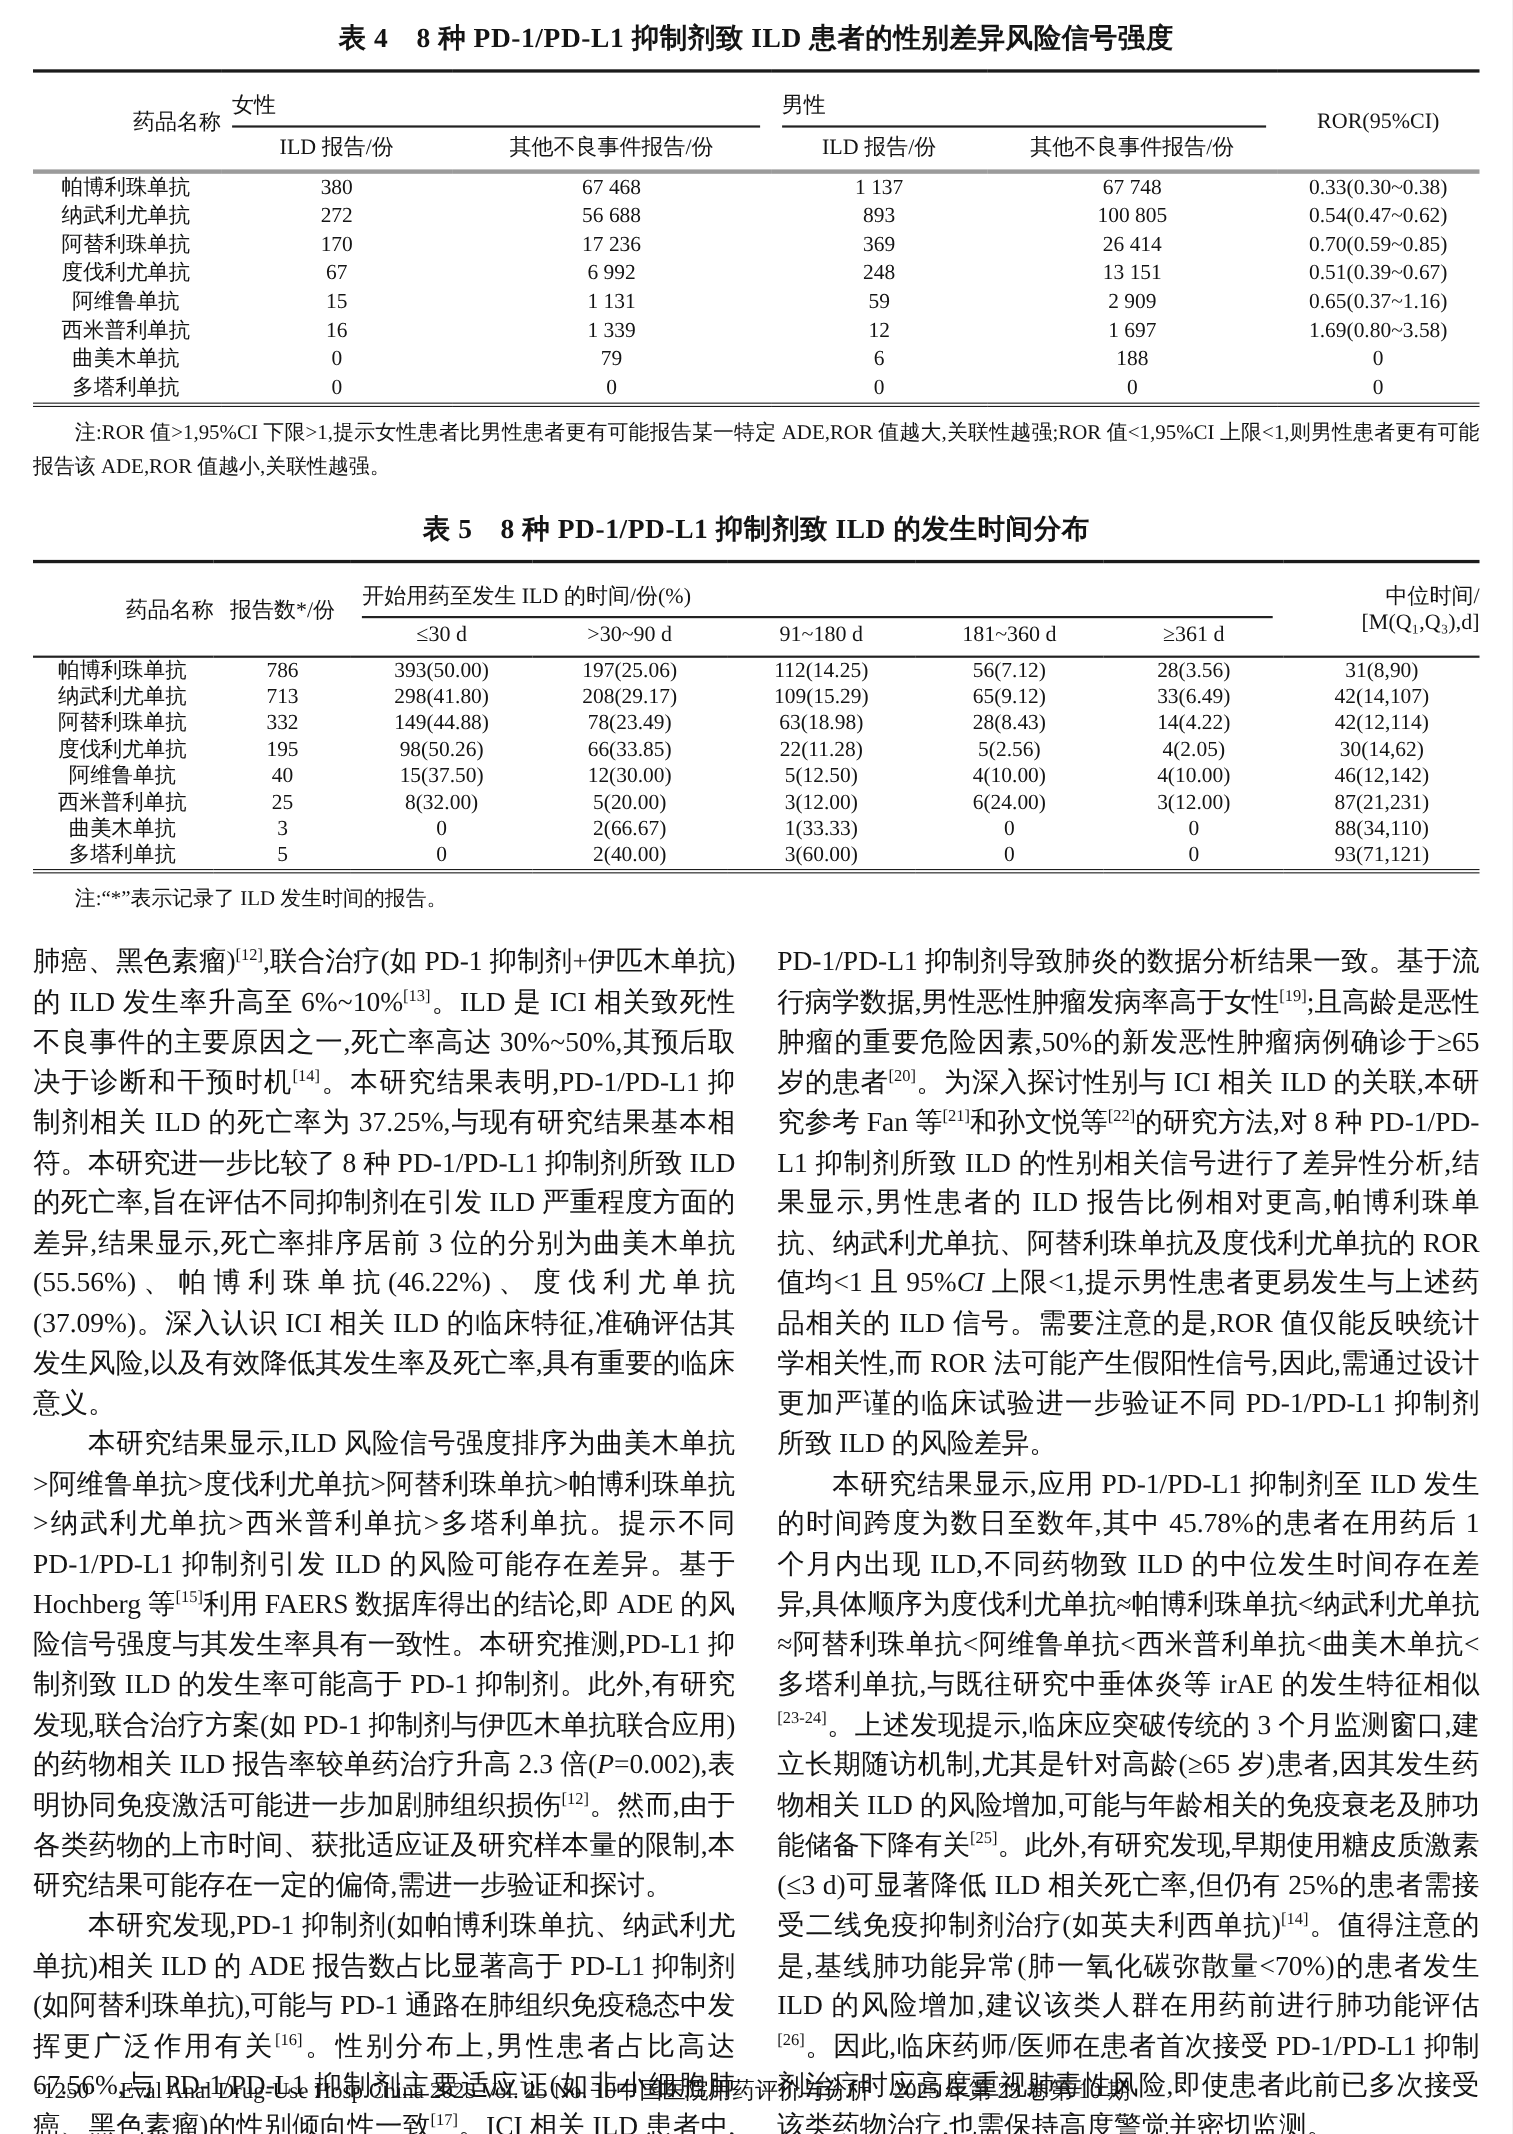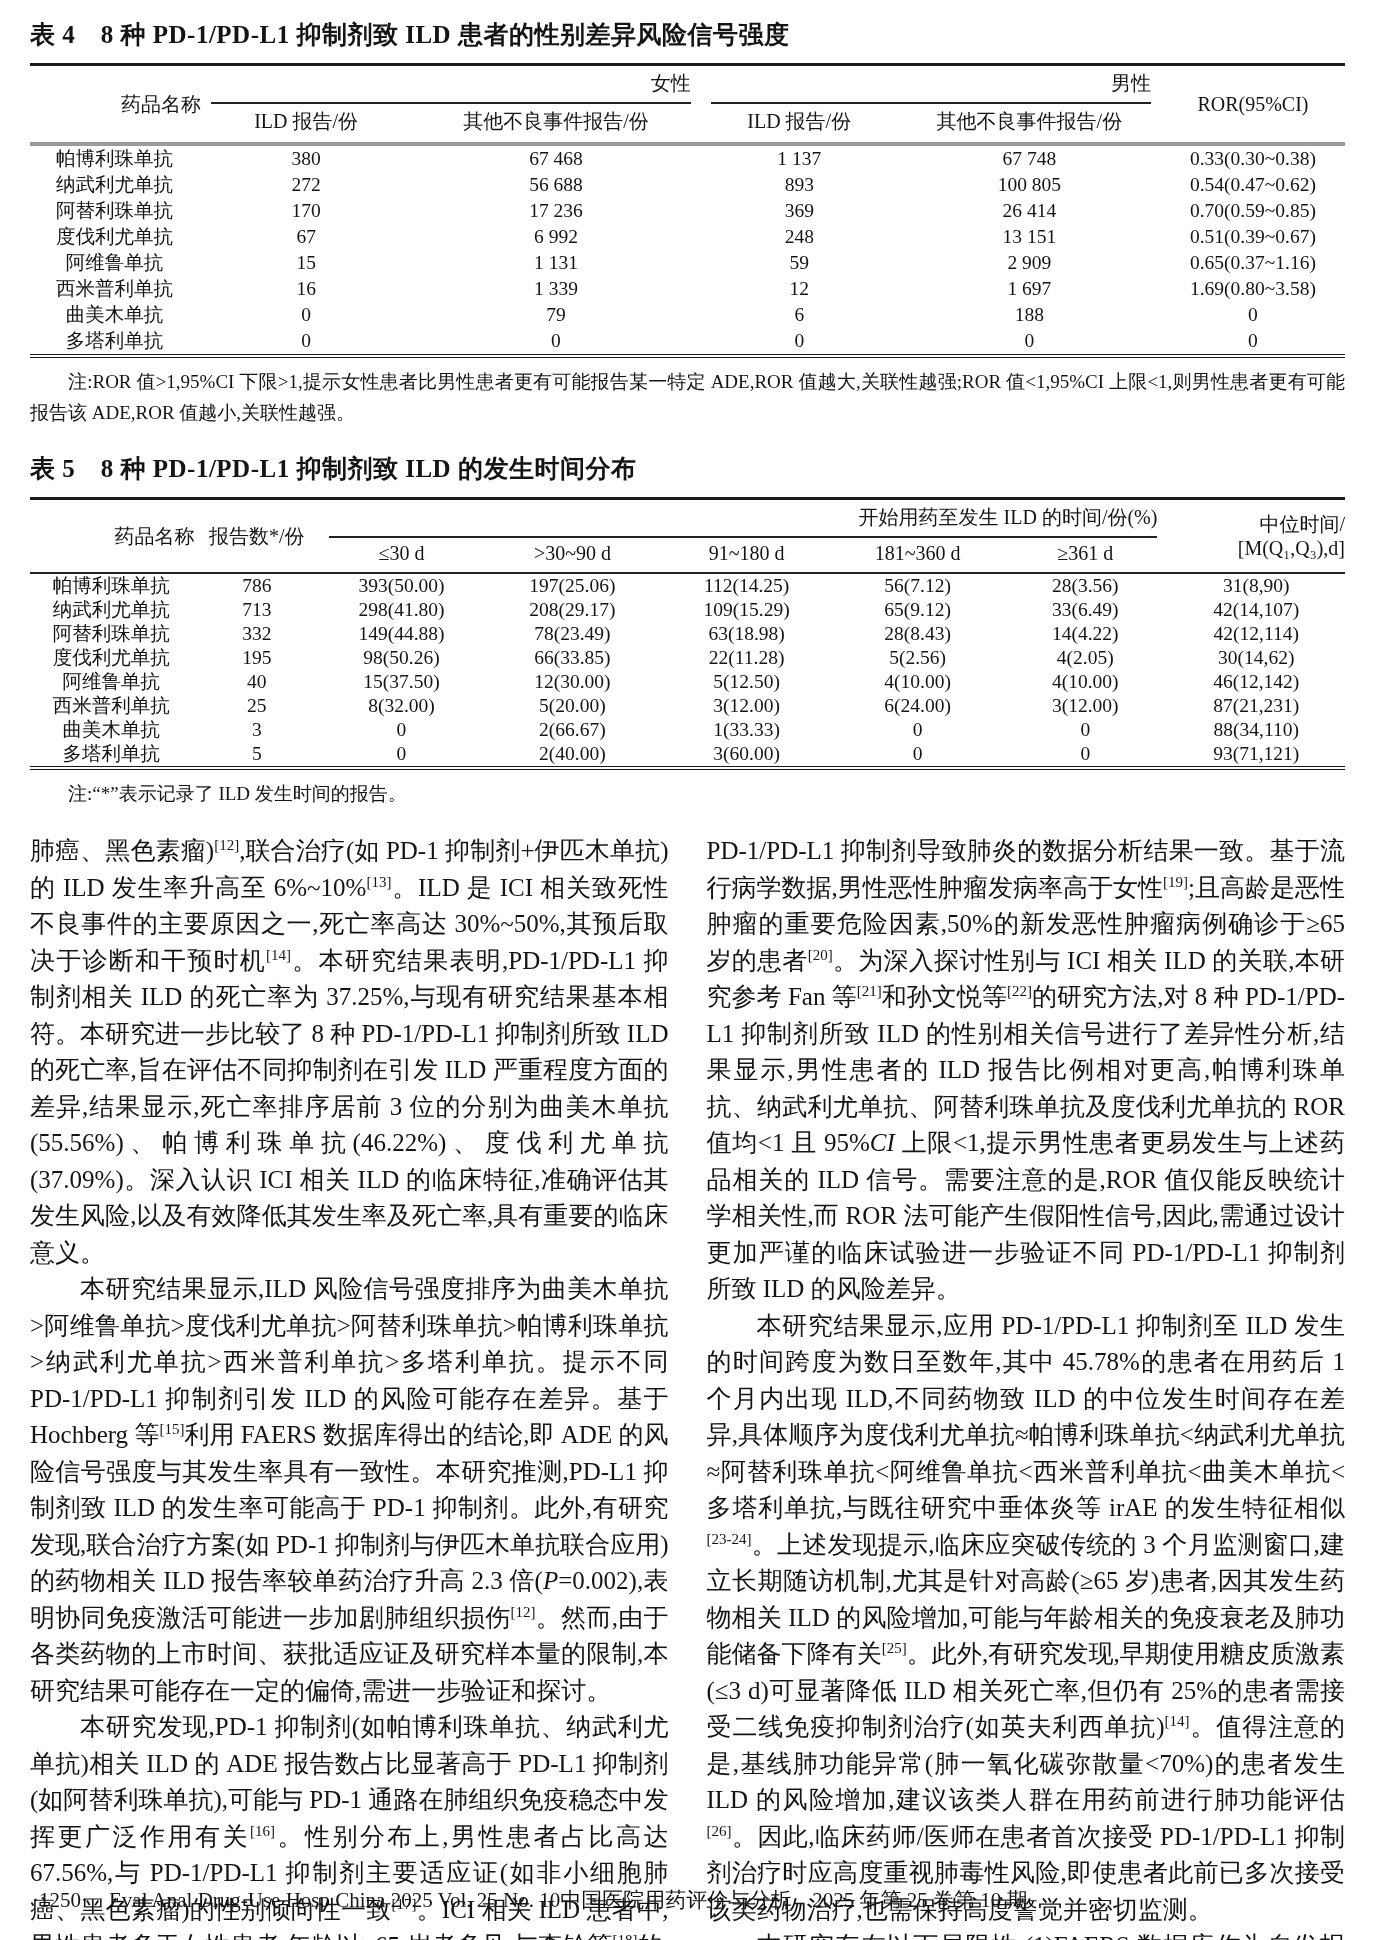--- a/index.html
+++ b/index.html
@@ -3,29 +3,29 @@
 <meta charset="utf-8">
 <style>
   * { box-sizing: border-box; }
   html,body { margin:0; padding:0; background:#e8e8e8; }
   .page {
     width:1375px; height:1940px; position:relative; margin:0 auto;
     background:#ffffff; color:#141414;
     font-family:"Liberation Serif","DejaVu Serif",serif;
     padding:8px 30px 0 30px; overflow:hidden;
   }
-  .tbl-title { text-align:left; font-weight:bold; font-size:25px; margin:10px 0 12px 0; letter-spacing:0.5px; }
+  .tbl-title { text-align:center; font-weight:bold; font-size:25px; margin:10px 0 12px 0; letter-spacing:0.5px; }
   table { width:100%; border-collapse:collapse; table-layout:fixed; }
   .datatable { border-top:3px solid #1b1b1b; border-bottom:4px double #1b1b1b; }
   th { font-weight:normal; font-size:20px; padding:0; }
   .t4 thead { border-bottom:4px solid #9b9b9b; }
   .t5 thead { border-bottom:2.5px solid #222; }
   .th-side { vertical-align:middle; text-align:right; padding-left:2px; }
   .th-center { vertical-align:middle; text-align:center; }
-  .grp { display:block; text-align:right; padding:4px 0 5px 0; margin:0 10px; border-bottom:2px solid #222; }
+  .grp { display:block; text-align:left; padding:16px 0 5px 0; margin:0 10px; border-bottom:2px solid #222; }
   .subth { text-align:center; padding:4px 0 7px 0; }
   .median-l1, .median-l2 { text-align:right; line-height:24px; }
   tbody td { font-size:19.5px; line-height:26px; padding:0 4px; text-align:center; white-space:nowrap; overflow:hidden; }
   tbody td:first-child { text-align:center; padding-left:2px; }
   .t5 tbody td { line-height:24px; }
   .note { font-size:19px; line-height:31px; text-indent:2em; margin:8px 0 0 0; text-align:justify; }
   .body-cols { display:flex; gap:38px; margin-top:24px; }
   .col { flex:1; min-width:0; font-size:25px; line-height:36.5px; }
   .para { margin:0; text-align:justify; }
   .para.indent { text-indent:2em; }

